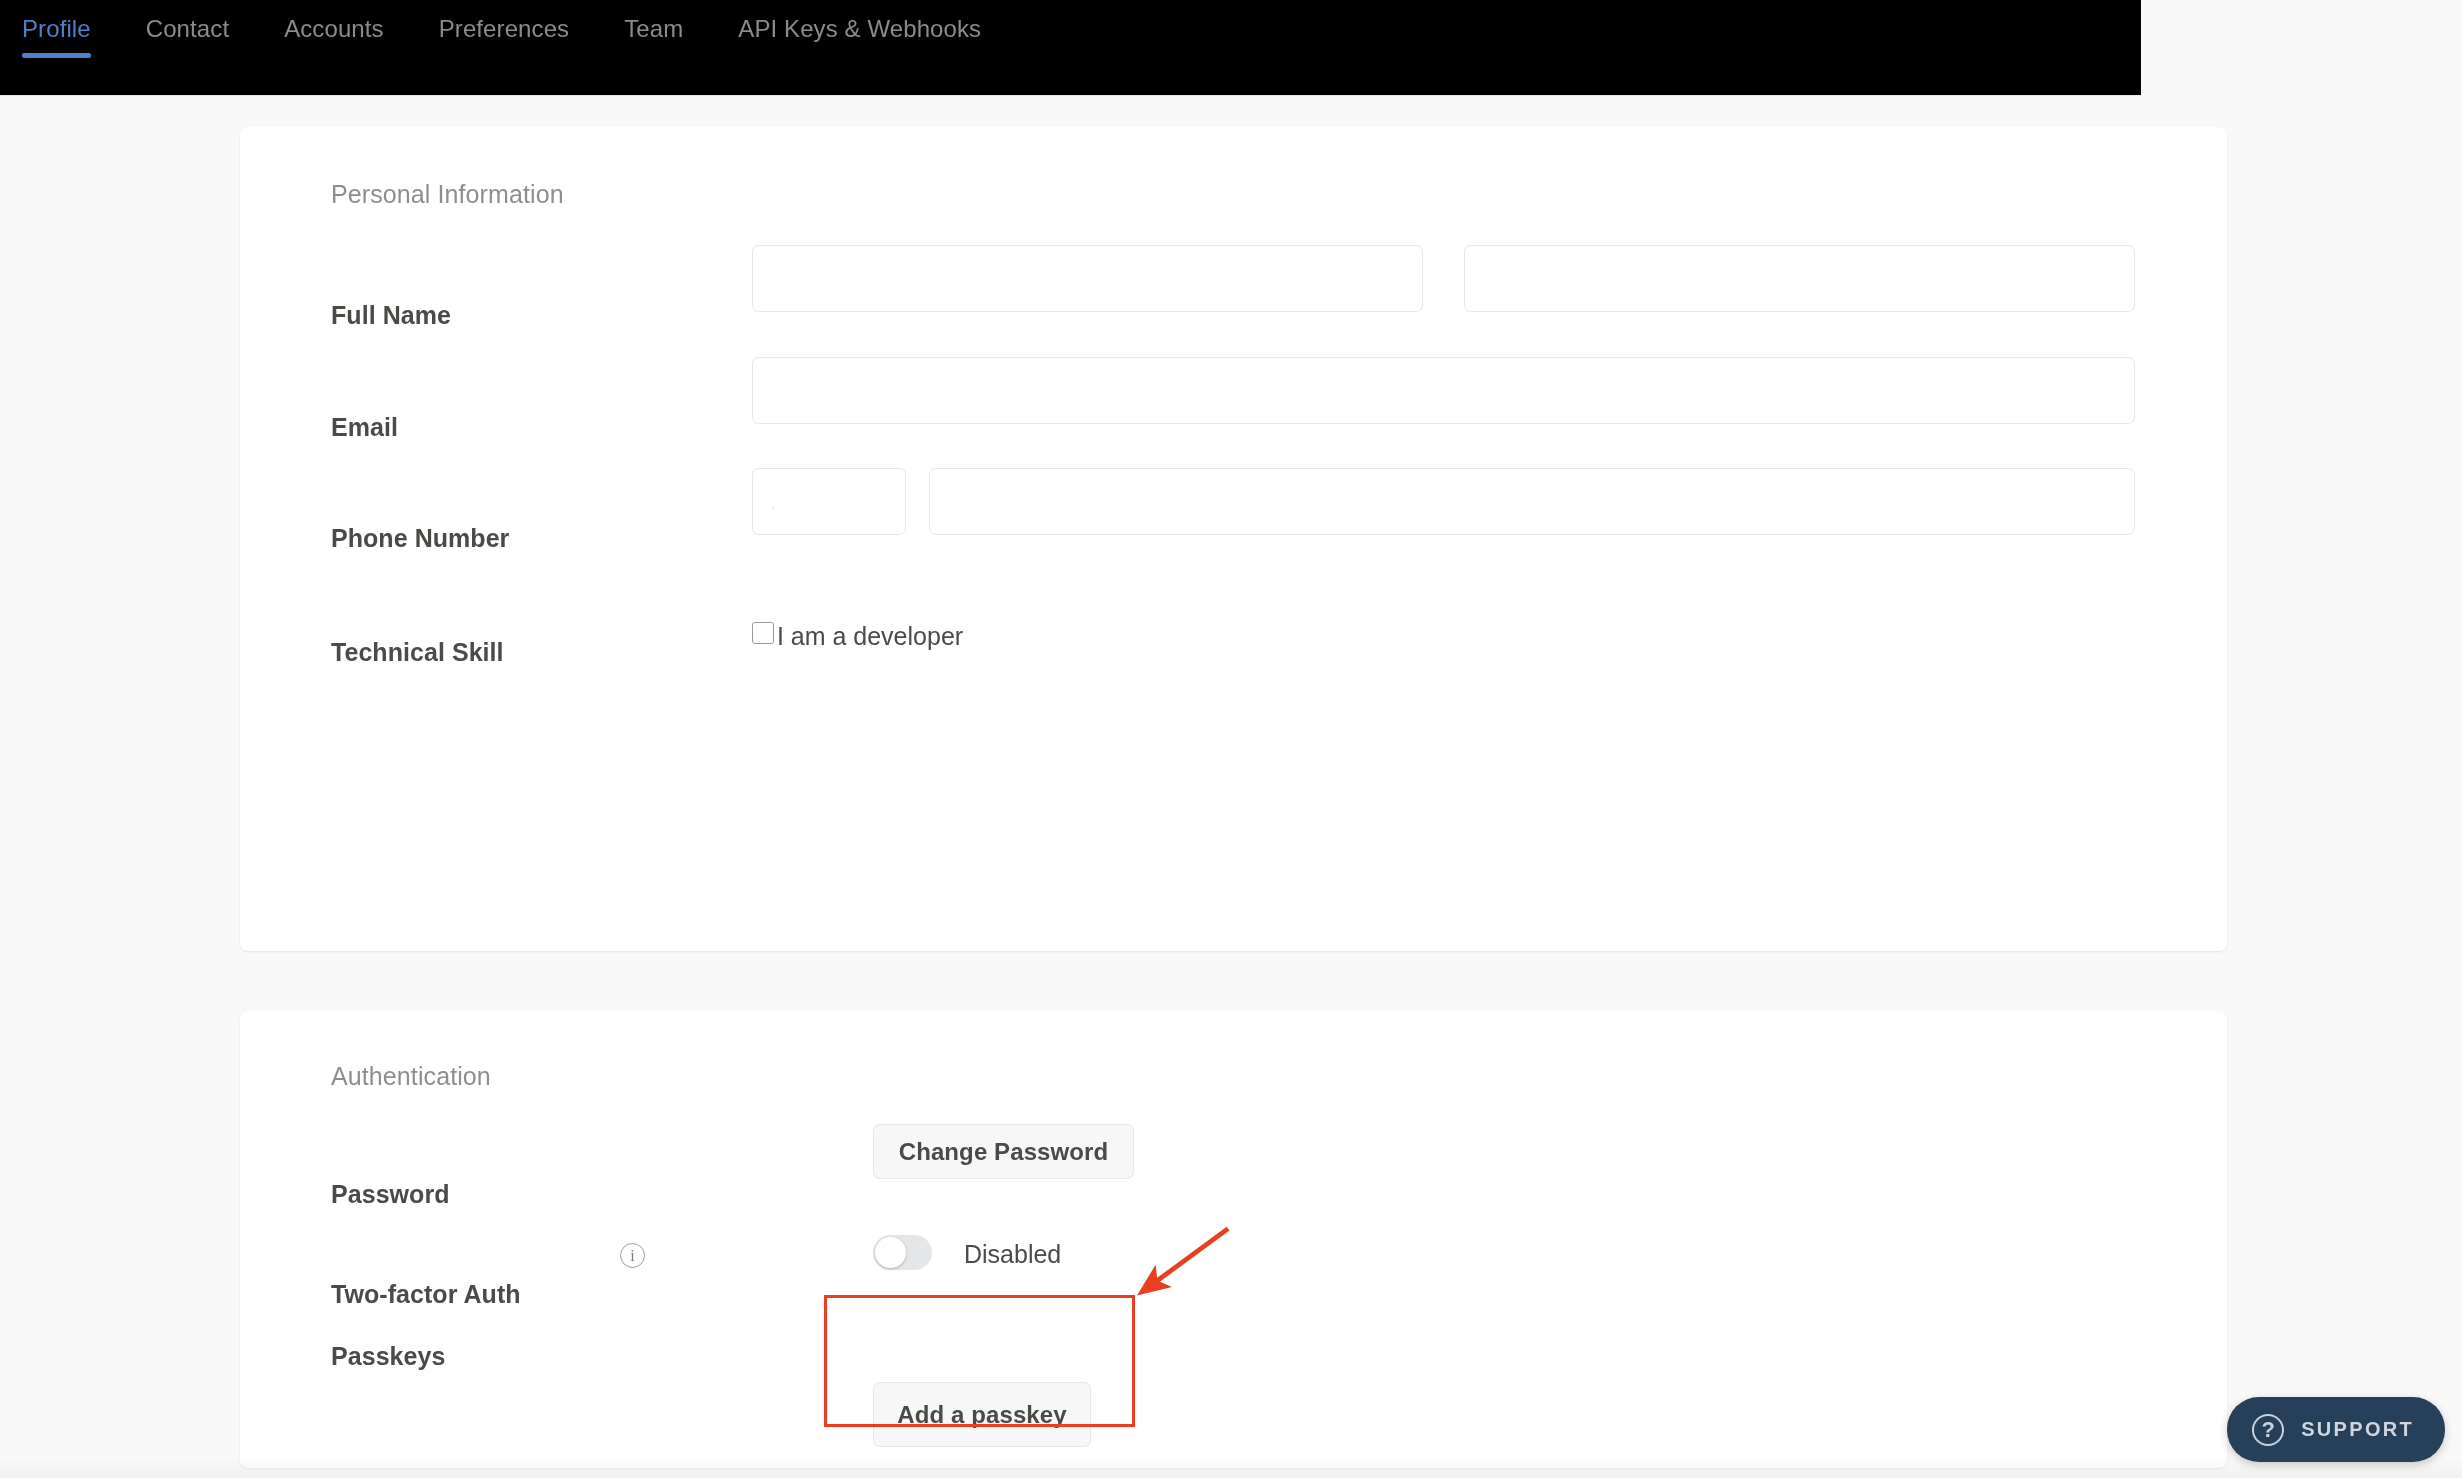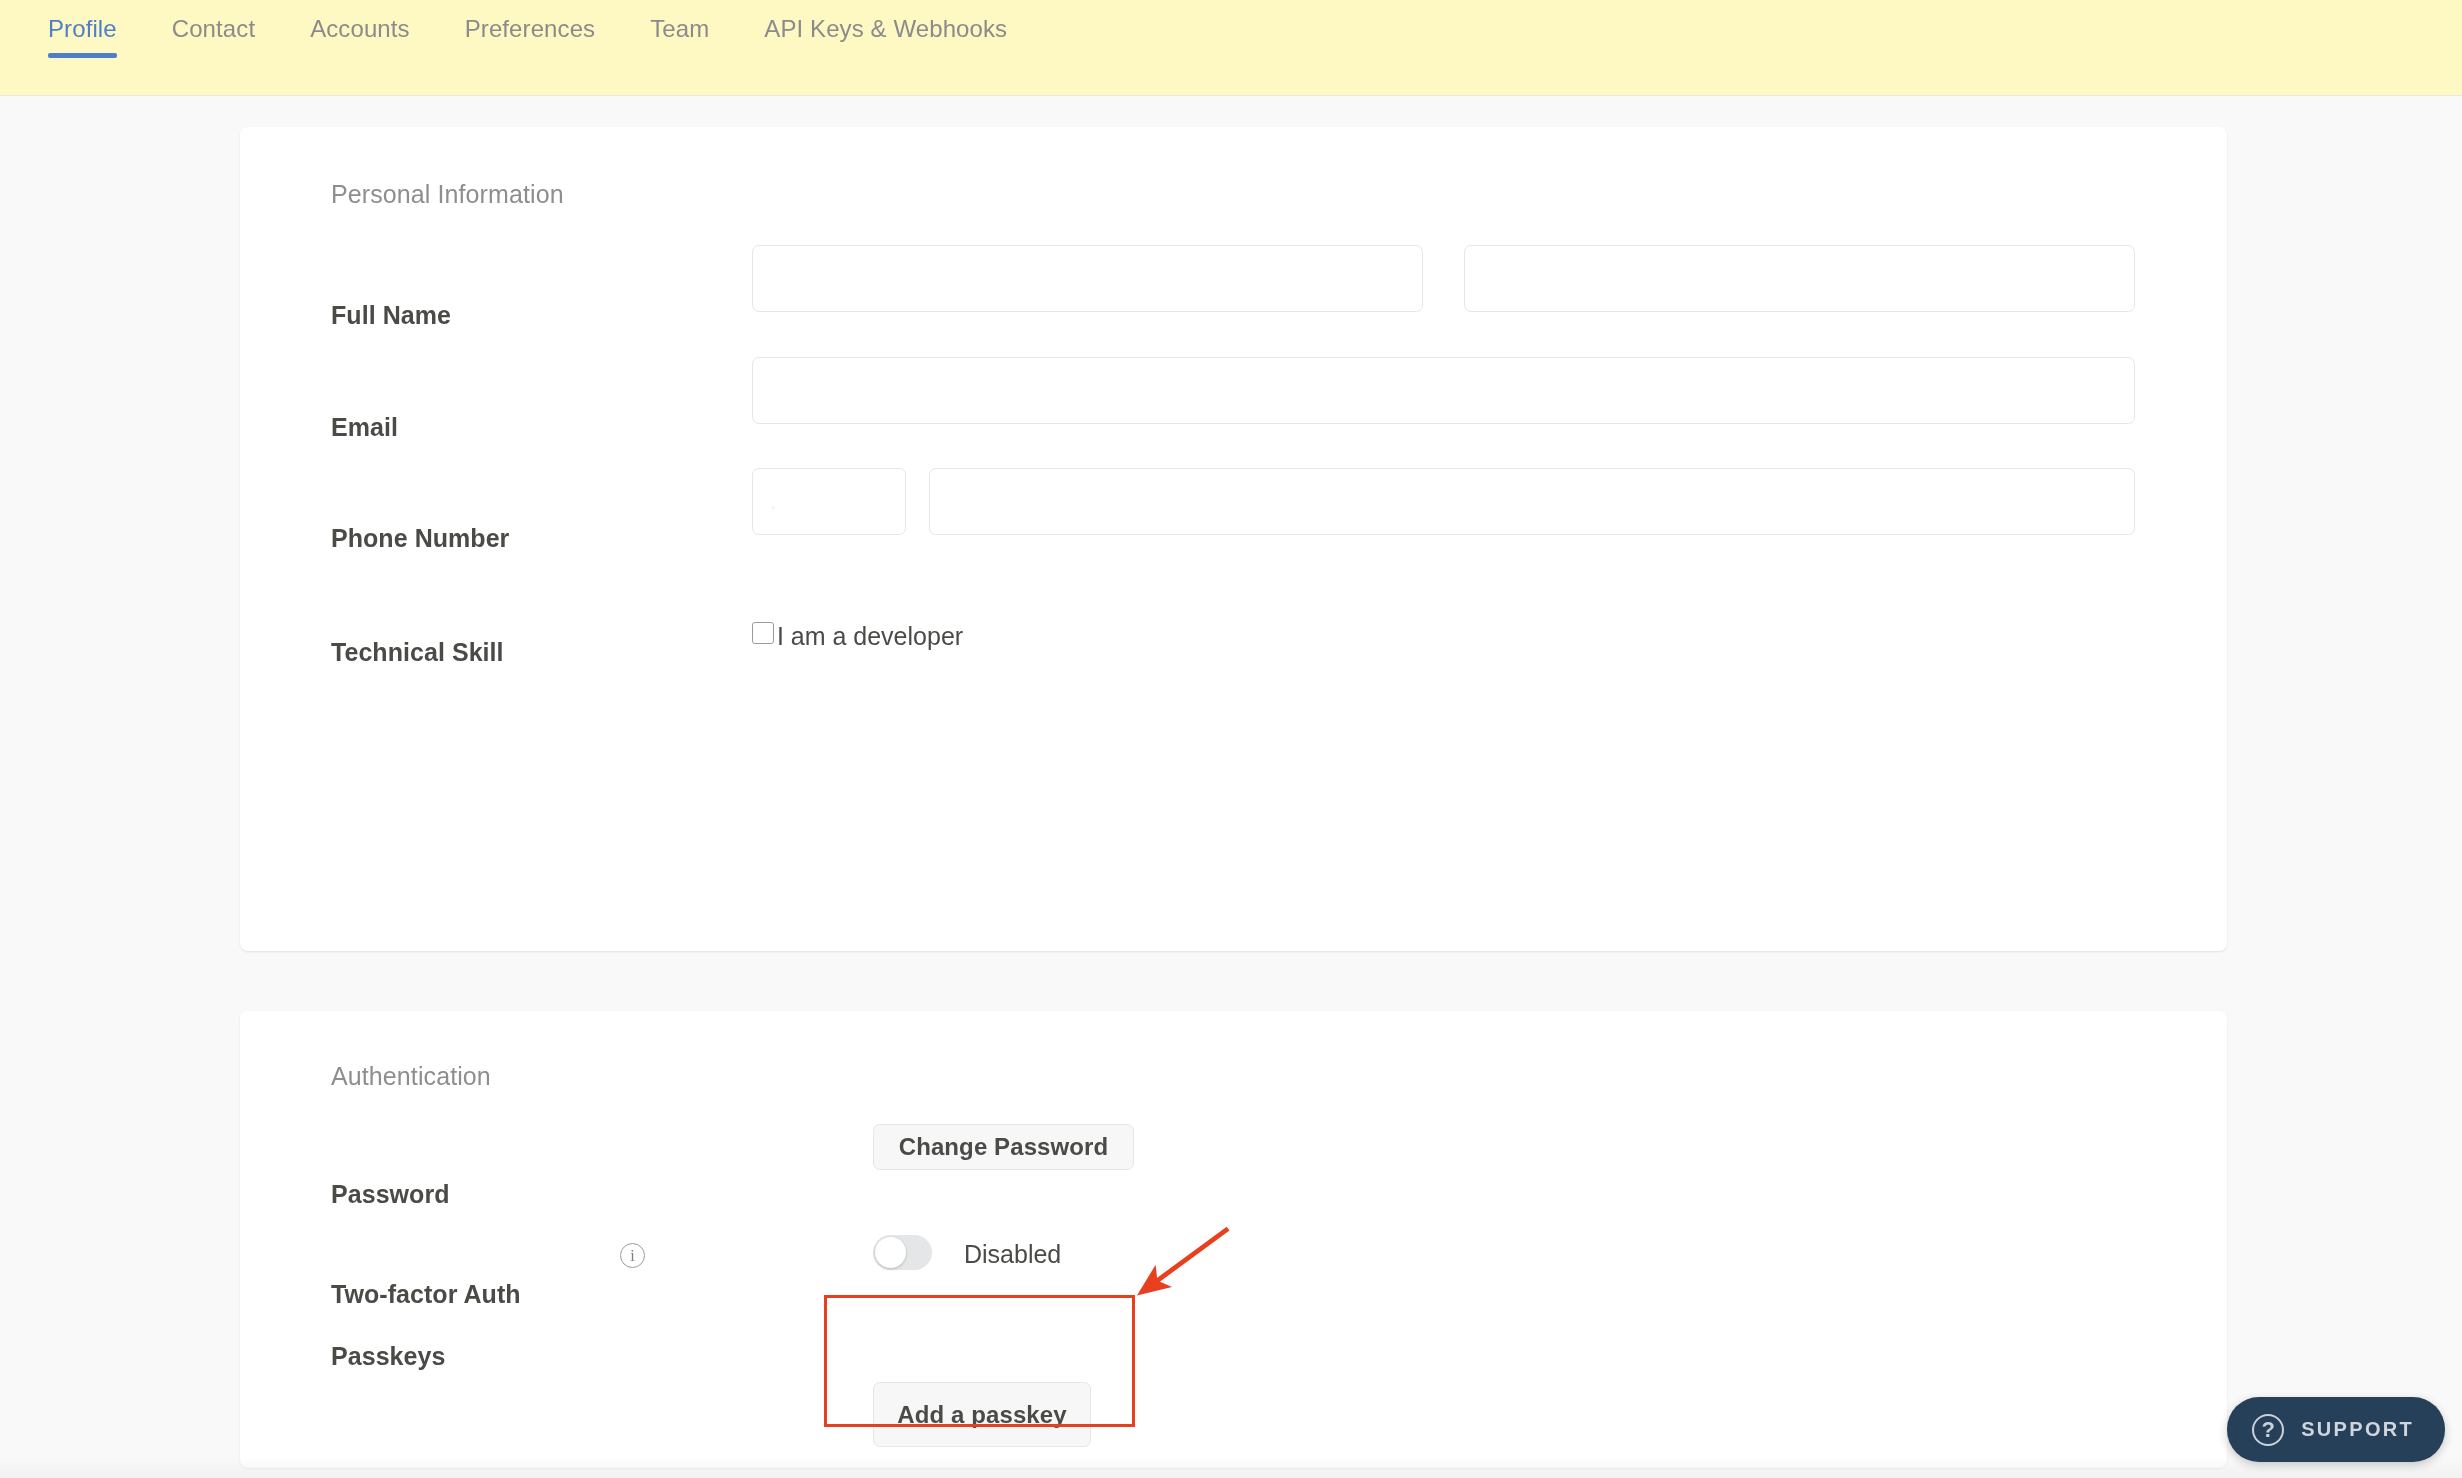--- a/index.html
+++ b/index.html
@@ -13,27 +13,27 @@
   body {
     font-family: "Liberation Sans", sans-serif;
     background: #f9f9f9;
     position: relative;
   }
 
   
   .tabbar {
     position: absolute;
     top: 0; left: 0;
-    width: 2462px;
+    width: 2141px;
     height: 96px;
-    background: #fef9c3;
+    background: #000000;
     border-bottom: 1px solid #e8e8e8;
     display: flex;
     align-items: flex-start;
-    padding-left: 48px;
+    padding-left: 22px;
   }
 
   .tab {
     position: relative;
     height: 96px;
     display: flex;
     align-items: center;
     padding: 0 0 0 0;
     margin-right: 55px;
     font-size: 24px;
@@ -315,21 +315,21 @@
       <span class="cblabel">I am a developer</span>
     </div>
 
   </div>
 
   <div class="card" id="card-auth">
 
     <div class="section-title" style="top:51px;">Authentication</div>
 
     <div class="row-label" style="top:134px;">Password</div>
-    <div class="btn" id="btn-change-password" style="left:633px; top:113px; width:261px; height:46px;">
+    <div class="btn" id="btn-change-password" style="left:633px; top:113px; width:261px; height:55px;">
       <span>Change Password</span>
     </div>
 
     <div class="row-label" style="top:234px;">Two-factor Auth</div>
     <div class="info-icon" style="left:380px; top:232px;">i</div>
     <div class="toggle" style="left:633px; top:224px;">
       <span class="knob"></span>
     </div>
     <div class="toggle-text" style="left:724px; top:229px;">Disabled</div>
 

